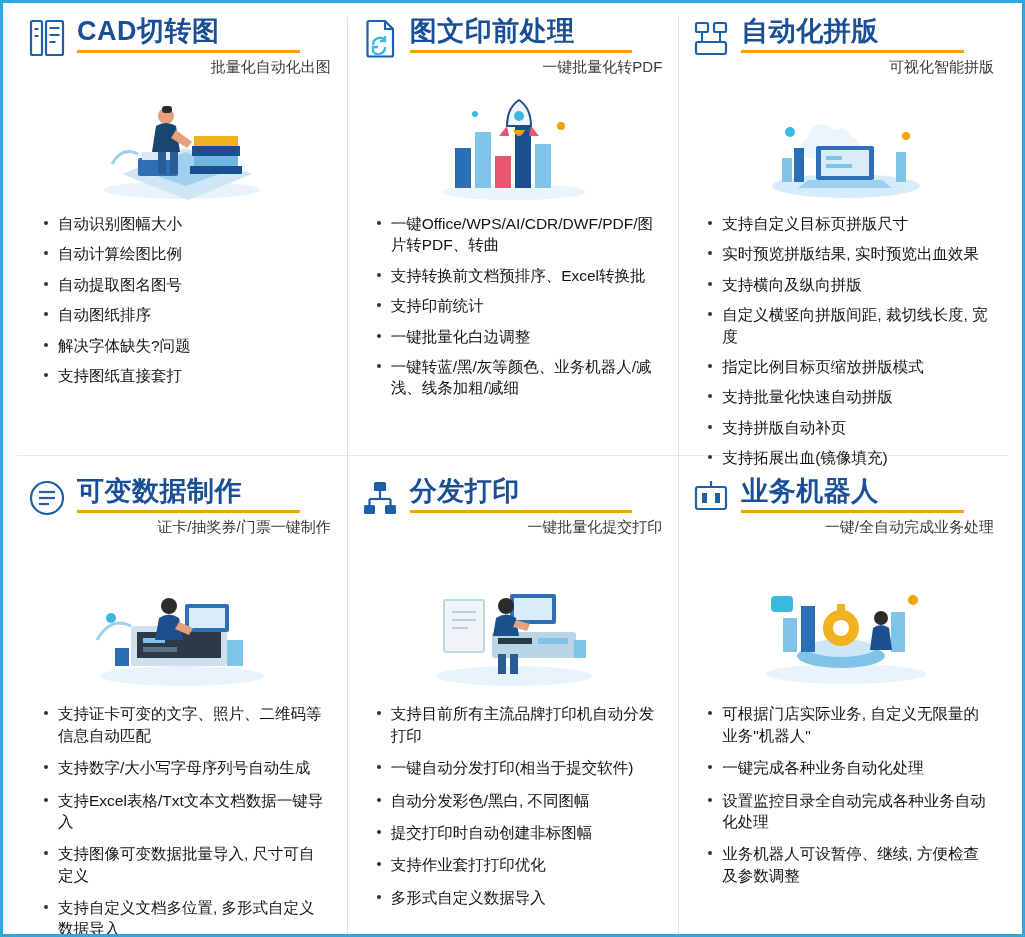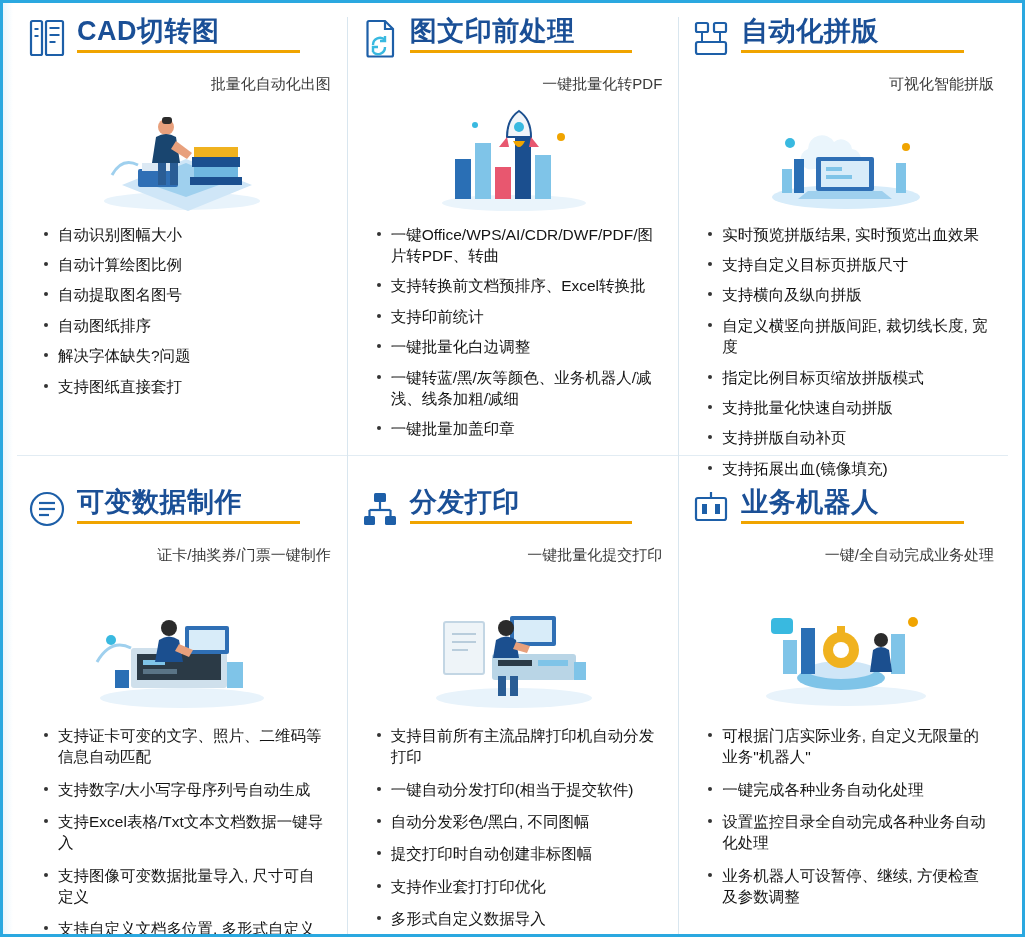--- a/index.html
+++ b/index.html
@@ -78,21 +78,21 @@
   }
   .title-underline {
     height: 3px;
     background: #f0a400;
     margin-top: 3px;
     width: 86%;
   }
   .subtitle {
     font-size: 15px;
     color: #3a3a3a;
-    margin-top: 22px;
+    margin-top: 5px;
     text-align: right;
     padding-right: 6px;
     white-space: nowrap;
   }
   .illus {
     height: 120px;
     display: flex;
     align-items: center;
     justify-content: center;
     margin: 2px 0 4px 0;
@@ -226,21 +226,20 @@
           <circle cx="142" cy="40" r="4" fill="#f0a400"></circle>
           <circle cx="56" cy="28" r="3" fill="#39b9e0"></circle>
         </svg>
       </div>
       <ul class="bullets">
         <li>一键Office/WPS/AI/CDR/DWF/PDF/图片转PDF、转曲</li>
         <li>支持转换前文档预排序、Excel转换批</li>
         <li>支持印前统计</li>
         <li>一键批量化白边调整</li>
         <li>一键转蓝/黑/灰等颜色、业务机器人/减浅、线条加粗/减细</li>
-        <li>一键批量加盖印章</li>
       </ul>
     </div>
 
     <div class="cell col3">
       <div class="head">
         <div class="head-icon">
           <svg width="40" height="40" viewBox="0 0 40 40">
             <rect x="5" y="5" width="12" height="9" rx="1.5" fill="none" stroke="#1d5fa8" stroke-width="2.2"></rect>
             <rect x="23" y="5" width="12" height="9" rx="1.5" fill="none" stroke="#1d5fa8" stroke-width="2.2"></rect>
             <rect x="5" y="24" width="30" height="12" rx="2" fill="none" stroke="#1d5fa8" stroke-width="2.2"></rect>
@@ -264,22 +263,22 @@
           <rect x="80" y="70" width="16" height="4" fill="#7fc4e8"></rect>
           <rect x="80" y="78" width="26" height="4" fill="#7fc4e8"></rect>
           <rect x="36" y="72" width="10" height="24" fill="#7fc4e8"></rect>
           <rect x="48" y="62" width="10" height="34" fill="#2a6fb5"></rect>
           <rect x="150" y="66" width="10" height="30" fill="#7fc4e8"></rect>
           <circle cx="44" cy="46" r="5" fill="#39b9e0"></circle>
           <circle cx="160" cy="50" r="4" fill="#f0a400"></circle>
         </svg>
       </div>
       <ul class="bullets">
+        <li>支持自定义目标页拼版尺寸</li>
         <li>实时预览拼版结果, 实时预览出血效果</li>
-        <li>支持自定义目标页拼版尺寸</li>
         <li>支持横向及纵向拼版</li>
         <li>自定义横竖向拼版间距, 裁切线长度, 宽度</li>
         <li>指定比例目标页缩放拼版模式</li>
         <li>支持批量化快速自动拼版</li>
         <li>支持拼版自动补页</li>
         <li>支持拓展出血(镜像填充)</li>
       </ul>
     </div>
 
     <div class="cell col1 row2">

